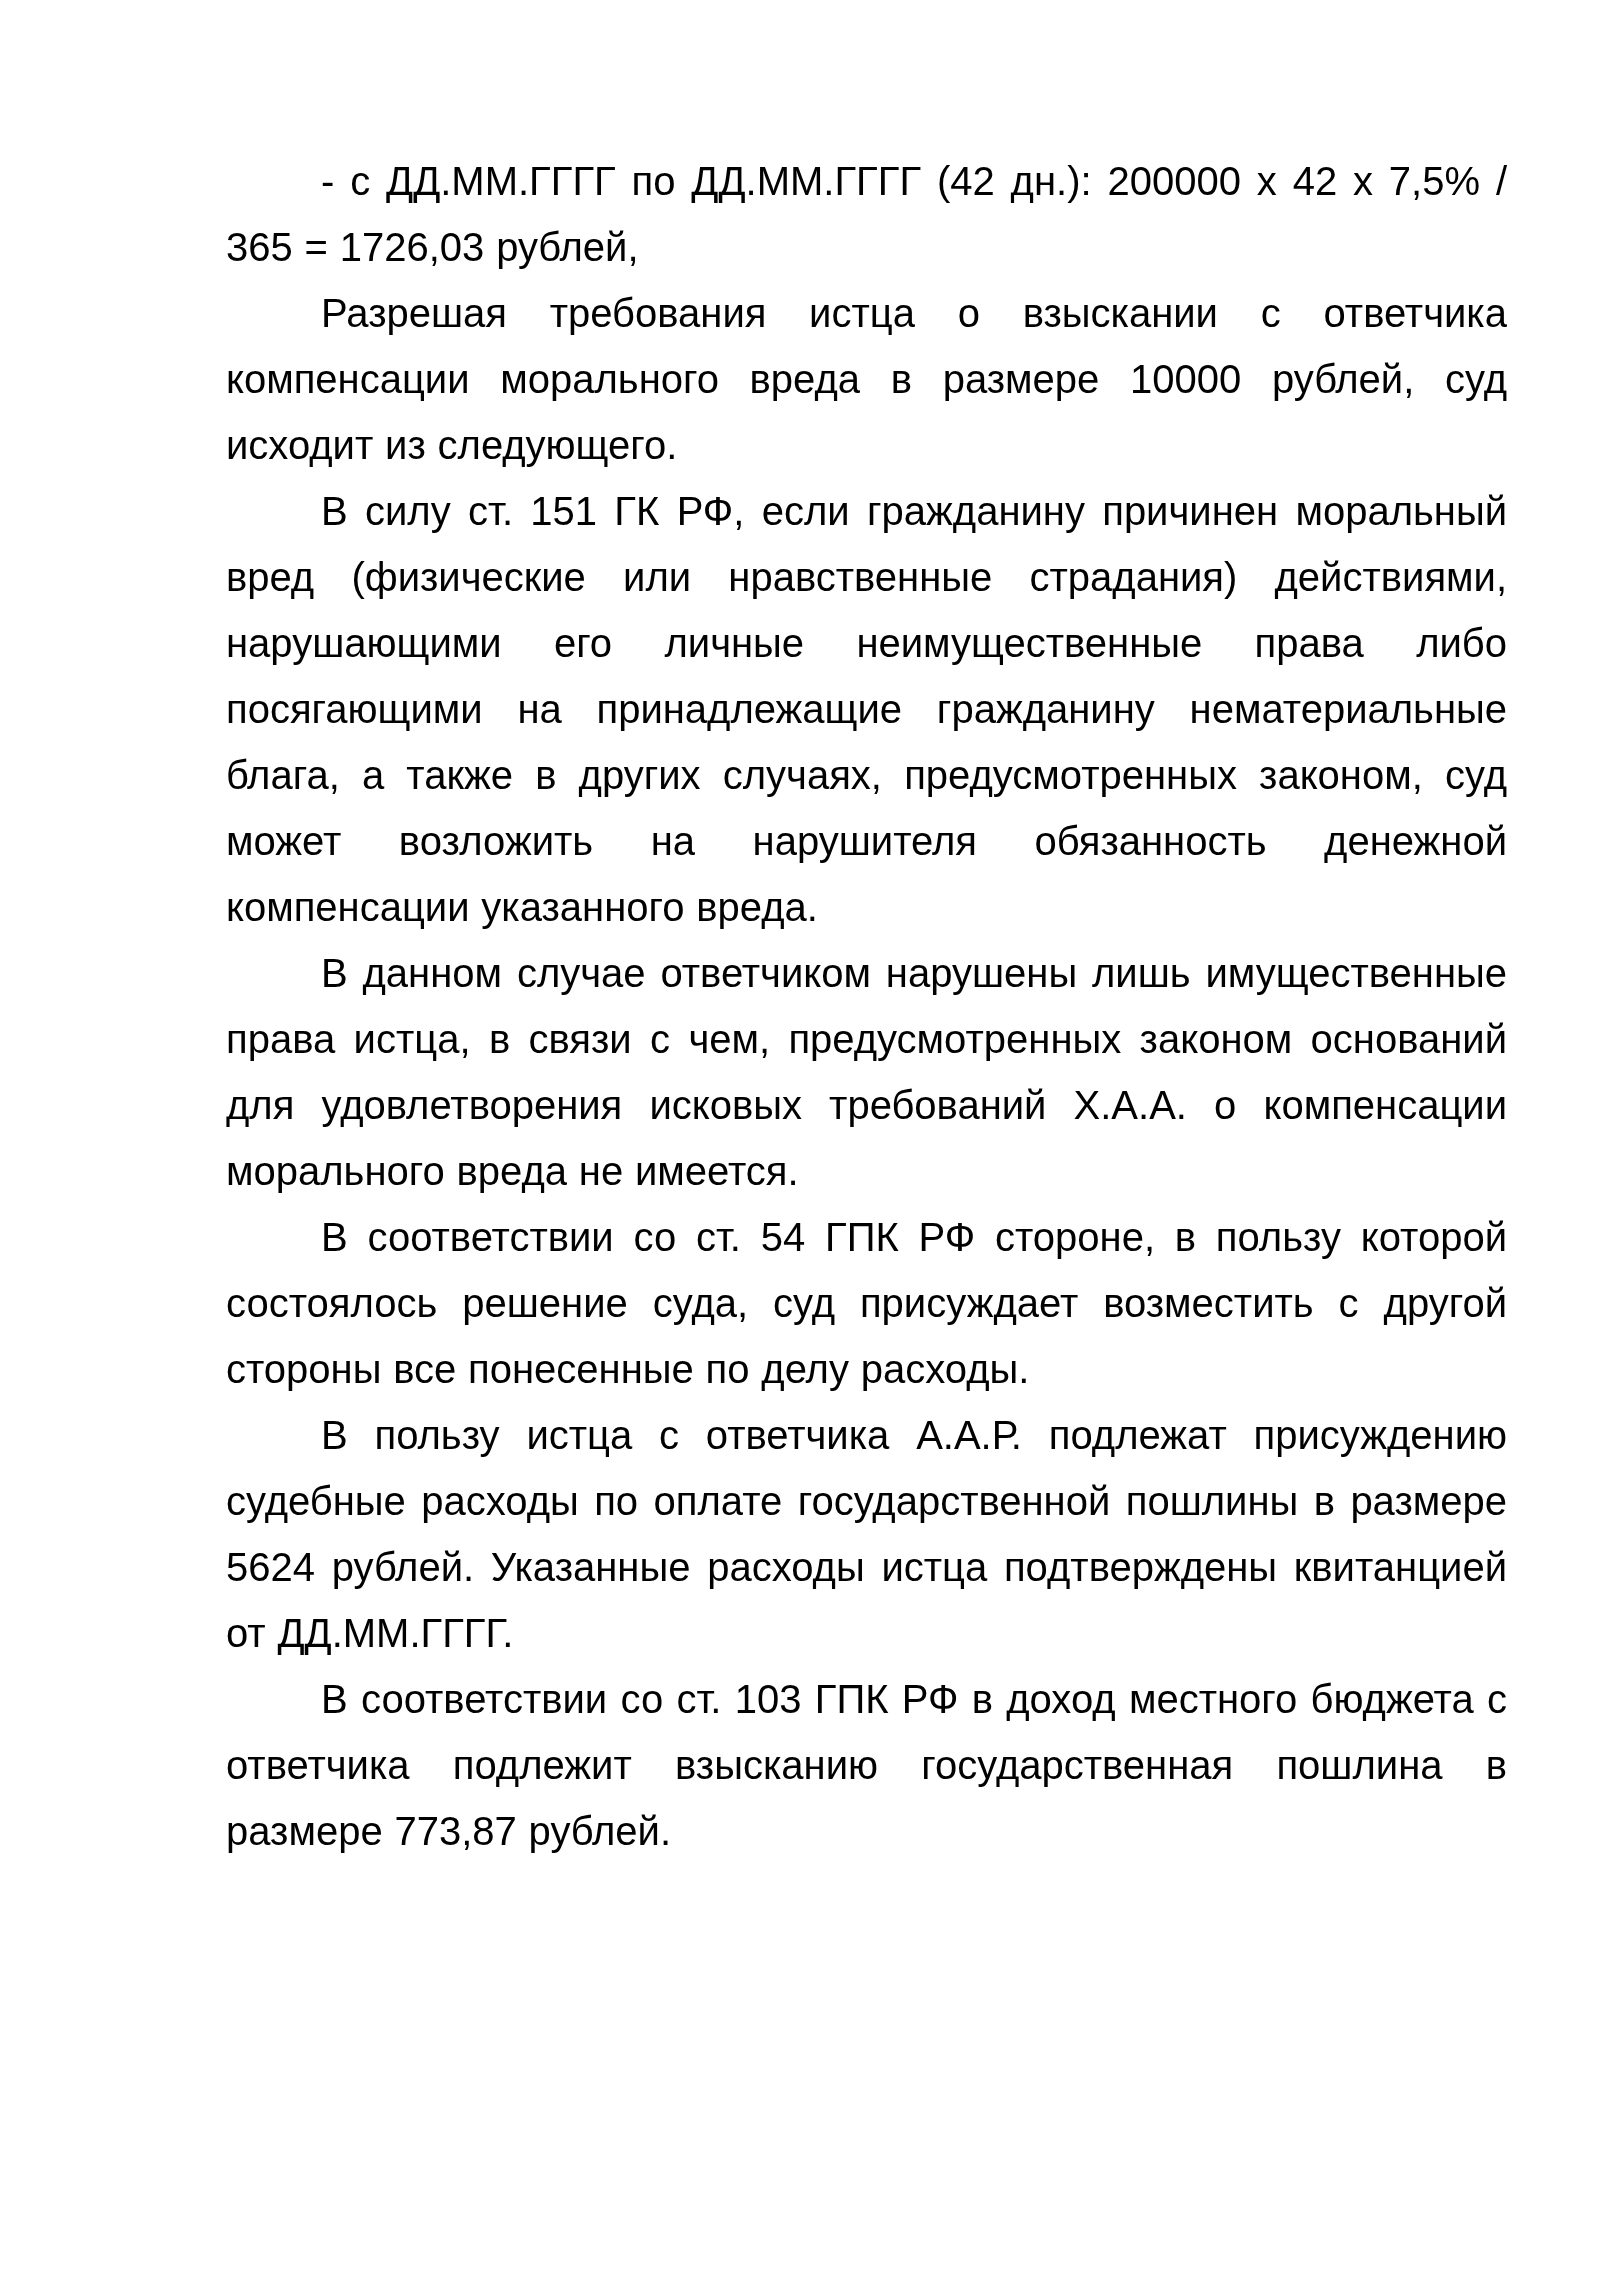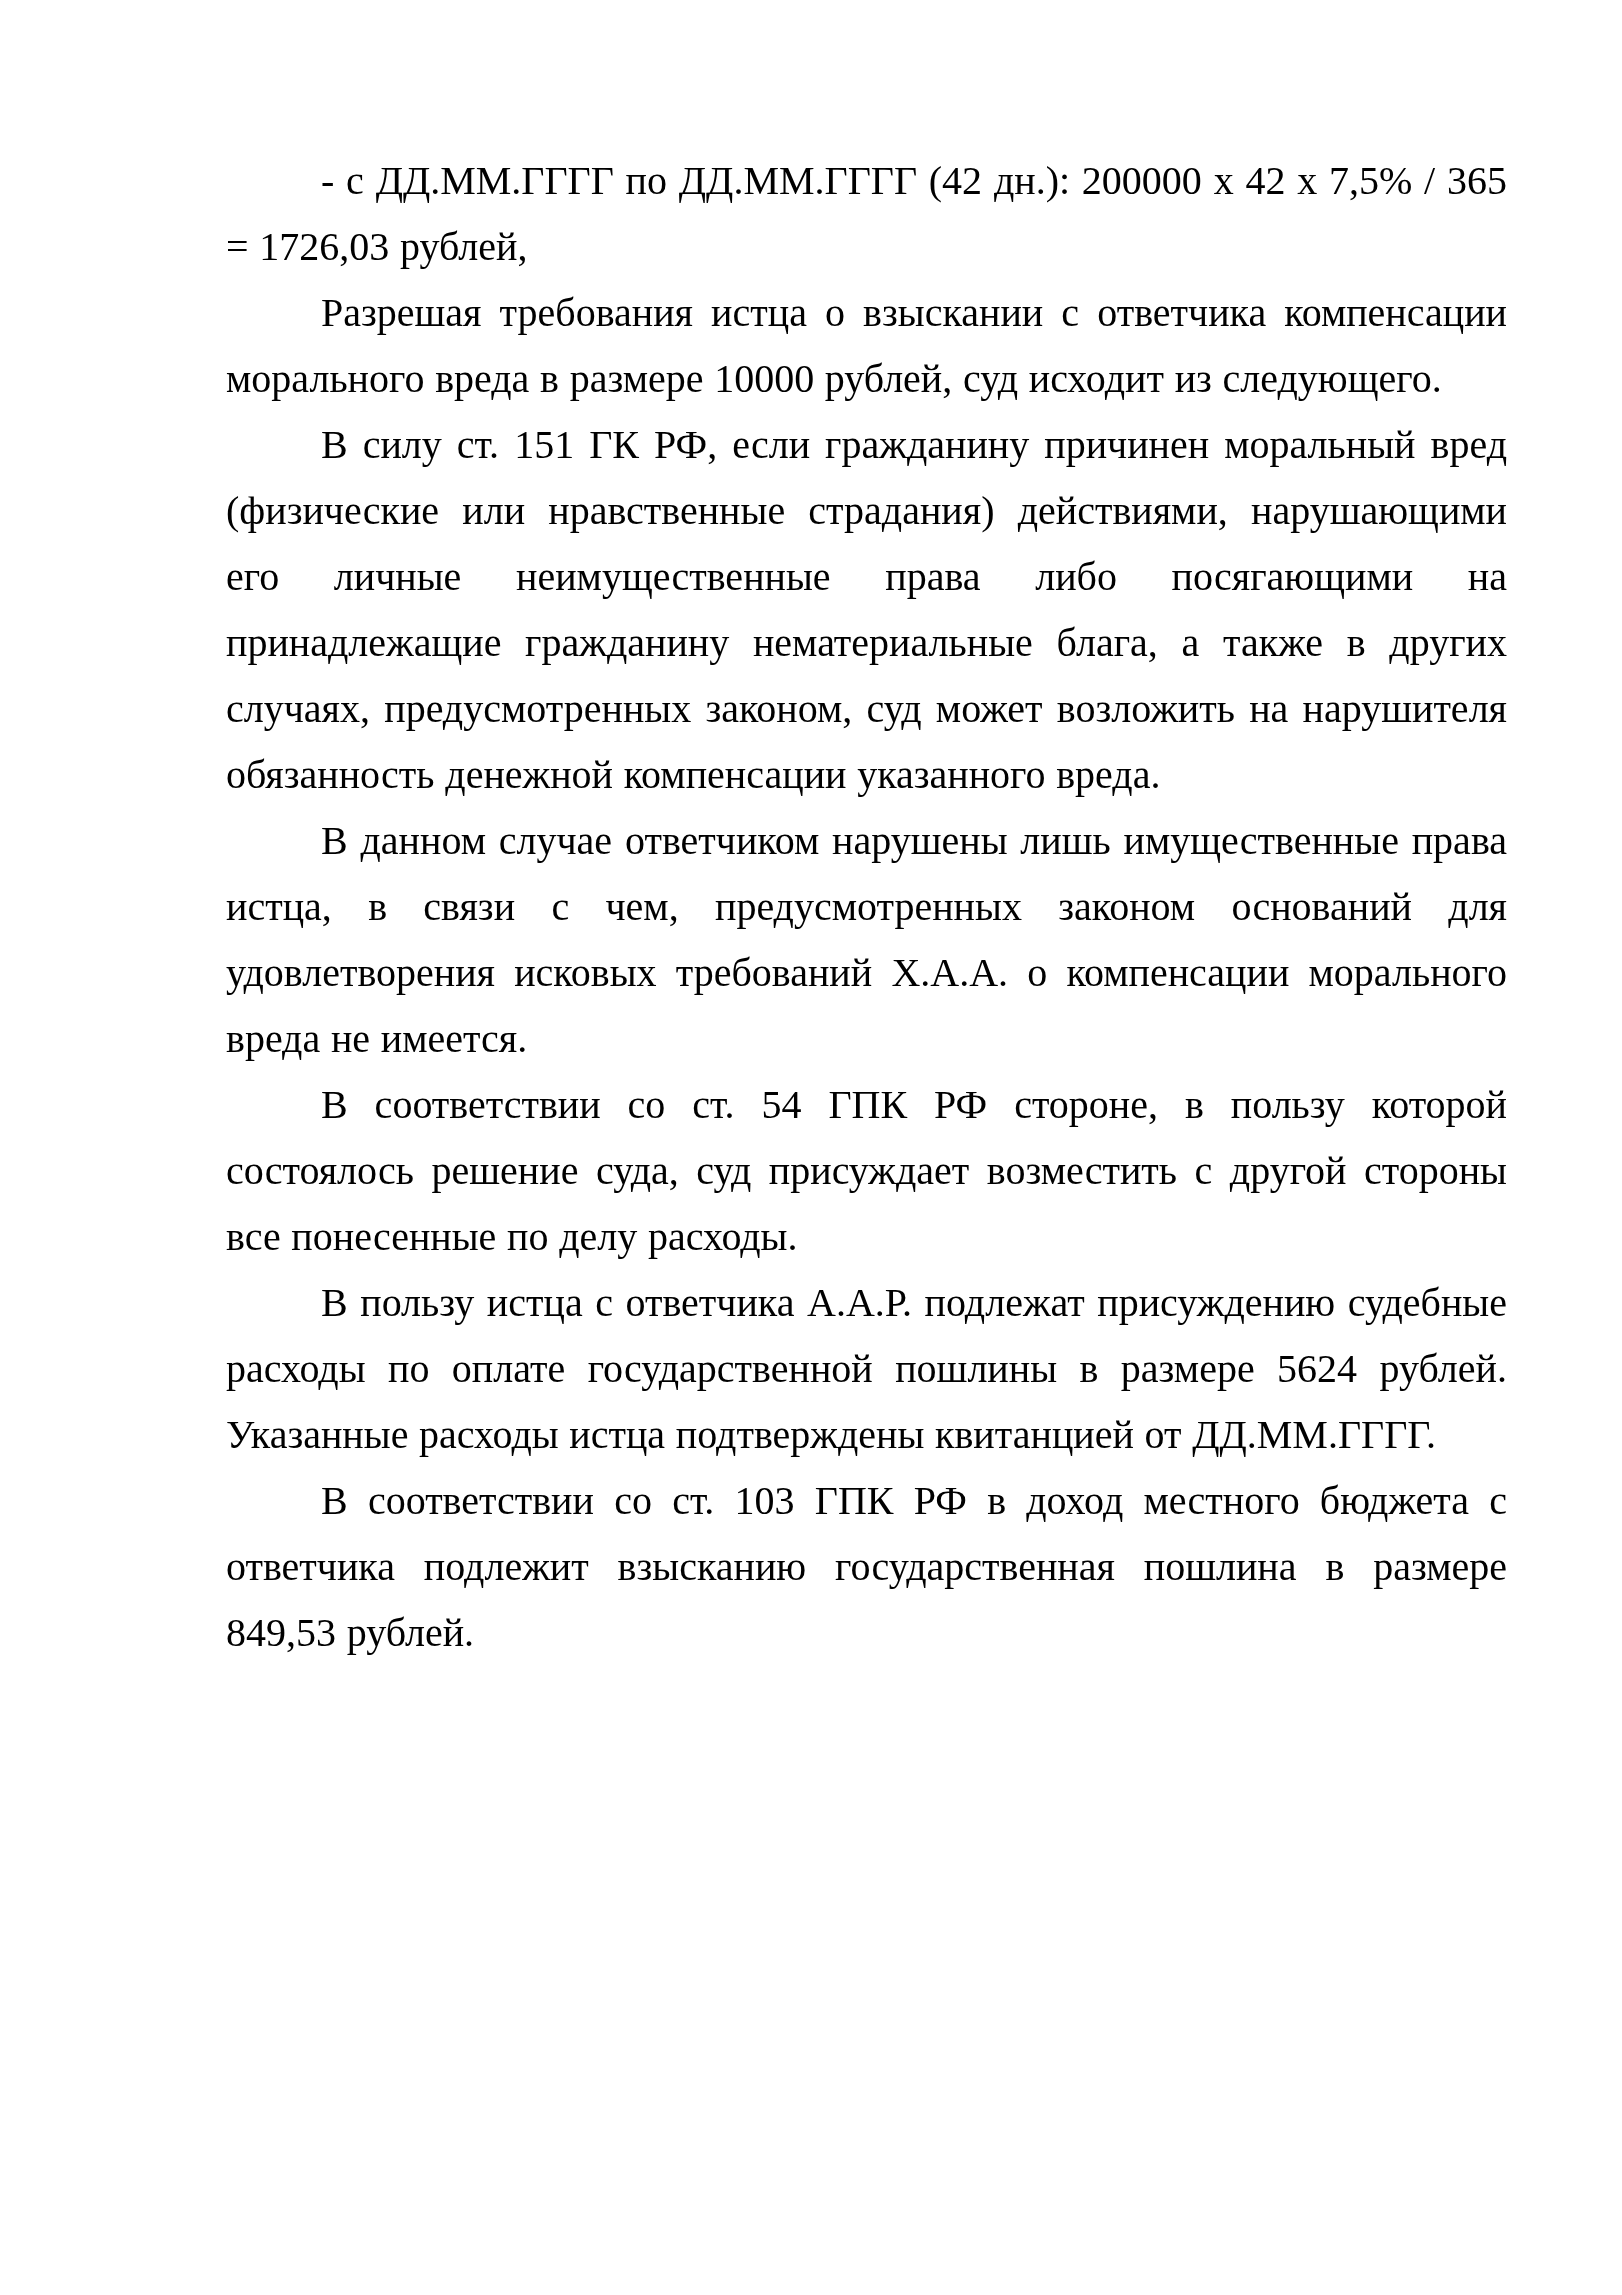--- a/index.html
+++ b/index.html
@@ -19,21 +19,21 @@
     top: 0;
     width: 1623px;
     height: 2295px;
     background: #ffffff;
   }
   .text-block {
     position: absolute;
     left: 226px;
     top: 148px;
     width: 1281px;
-    font-family: Liberation Serif, serif;
+    font-family: Liberation Sans, sans-serif;
     font-size: 40px;
     line-height: 66px;
     color: #000000;
     text-align: justify;
     text-align-last: left;
     -moz-text-align-last: left;
     word-spacing: 0.7px;
   }
   .text-block p {
     margin: 0;
@@ -45,16 +45,16 @@
 <body>
 
 <main class="page">
   <section class="text-block">
     <p>- с ДД.ММ.ГГГГ по ДД.ММ.ГГГГ (42 дн.): 200000 х 42 х 7,5% / 365 = 1726,03 рублей,</p>
     <p>Разрешая требования истца о взыскании с ответчика компенсации морального вреда в размере 10000 рублей, суд исходит из следующего.</p>
     <p>В силу ст. 151 ГК РФ, если гражданину причинен моральный вред (физические или нравственные страдания) действиями, нарушающими его личные неимущественные права либо посягающими на принадлежащие гражданину нематериальные блага, а также в других случаях, предусмотренных законом, суд может возложить на нарушителя обязанность денежной компенсации указанного вреда.</p>
     <p>В данном случае ответчиком нарушены лишь имущественные права истца, в связи с чем, предусмотренных законом оснований для удовлетворения исковых требований Х.А.А. о компенсации морального вреда не имеется.</p>
     <p>В соответствии со ст. 54 ГПК РФ стороне, в пользу которой состоялось решение суда, суд присуждает возместить с другой стороны все понесенные по делу расходы.</p>
     <p>В пользу истца с ответчика А.А.Р. подлежат присуждению судебные расходы по оплате государственной пошлины в размере 5624 рублей. Указанные расходы истца подтверждены квитанцией от ДД.ММ.ГГГГ.</p>
-    <p>В соответствии со ст. 103 ГПК РФ в доход местного бюджета с ответчика подлежит взысканию государственная пошлина в размере 849,53 рублей.</p>
+    <p>В соответствии со ст. 103 ГПК РФ в доход местного бюджета с ответчика подлежит взысканию государственная пошлина в размере 773,87 рублей.</p>
   </section>
 </main>
 
 
 </body></html>

